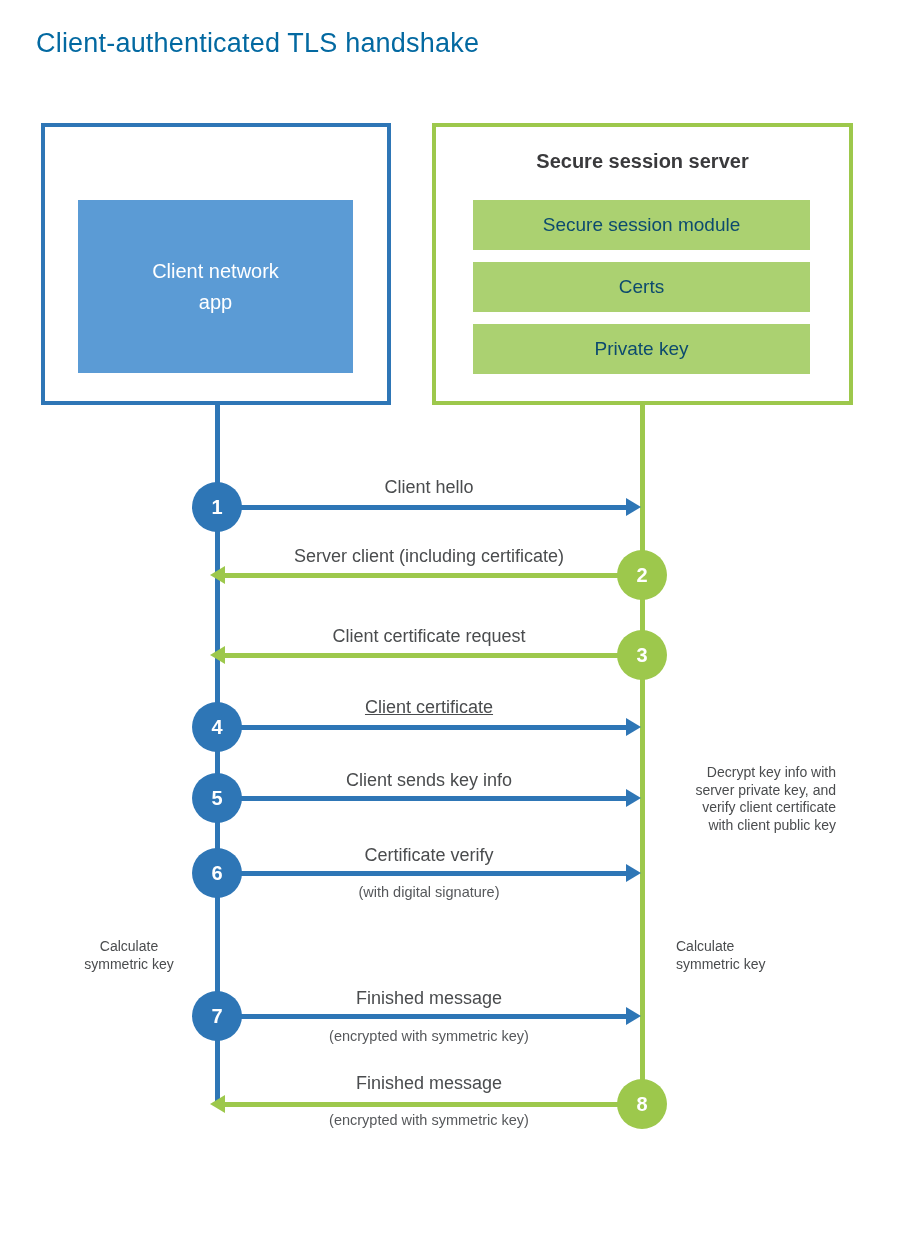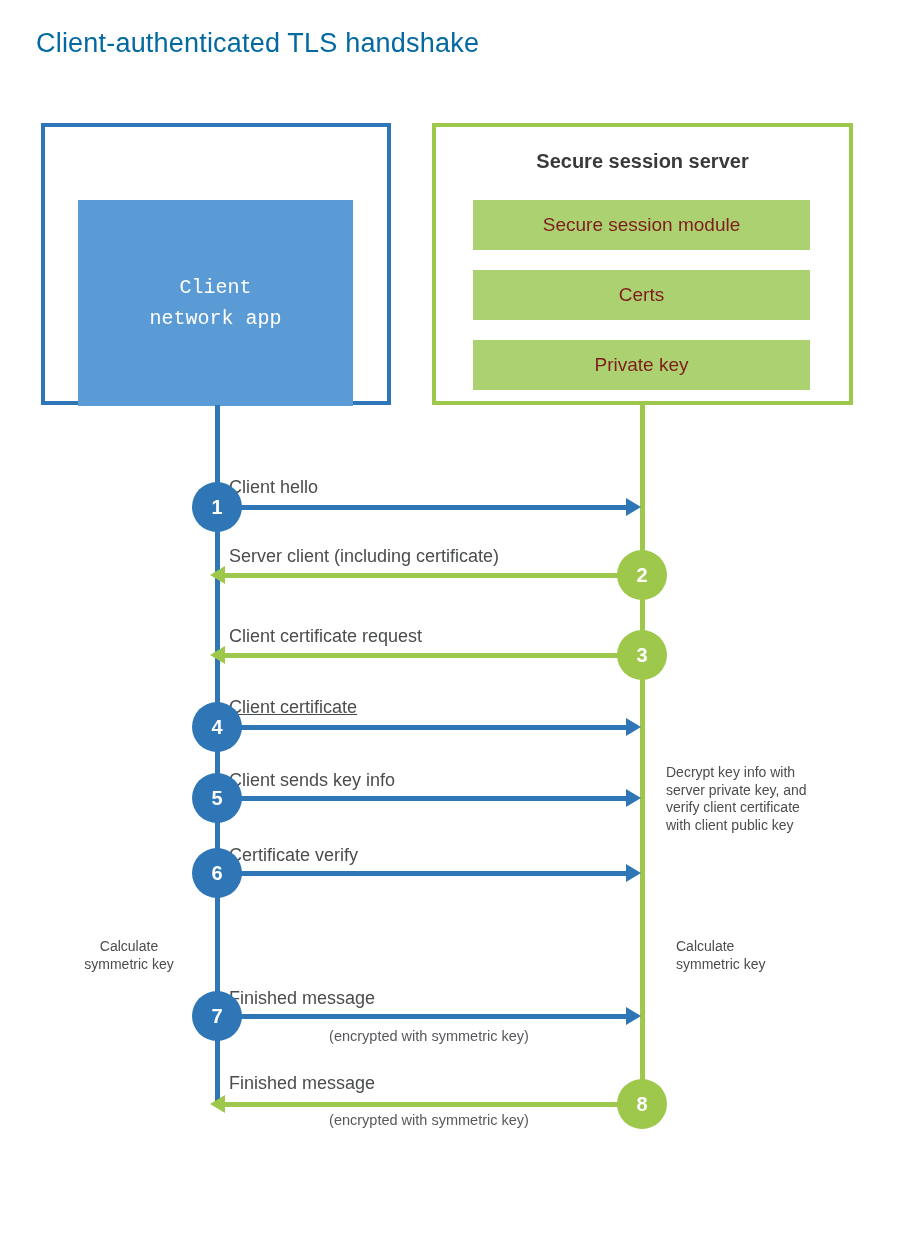--- a/index.html
+++ b/index.html
@@ -14,28 +14,28 @@
 
   
   .entity-box { position:absolute; top:123px; height:282px; background:#fff; box-sizing:border-box; }
   .client-box { left:41px; width:350px; border:4px solid #2e76b6; }
   .server-box { left:432px; width:421px; border:4px solid #9dc84c; }
   .entity-heading {
     position:absolute; top:23px; left:0; width:100%; text-align:center;
     font-weight:bold; font-size:20px; color:#3a3a3c;
   }
   .app-box {
-    position:absolute; left:33px; top:73px; width:275px; height:206px;
+    position:absolute; left:33px; top:73px; width:275px; height:173px;
     background:#5b9bd5; color:#ffffff; font-size:20px; line-height:1.55;
     display:flex; align-items:center; justify-content:center; text-align:center;
-    padding:0 55px; box-sizing:border-box;font-family:Liberation Mono, monospace;
+    padding:0 55px; box-sizing:border-box;
   }
   .server-bars { position:absolute; left:37px; top:73px; width:337px; }
   .bar {
-    height:50px; margin-bottom:20px; background:#abd171; color:#7f1d1d;
+    height:50px; margin-bottom:12px; background:#abd171; color:#0c4a6e;
     font-size:19px; display:flex; align-items:center; justify-content:center;
   }
 
   
   .vline { position:absolute; width:5px; }
   .vline-client { left:215px; top:405px; height:702px; background:#2e76b6; }
   .vline-server { left:640px; top:405px; height:700px; background:#9dc84c; }
 
   
   .circle {
@@ -58,29 +58,29 @@
   .l1{top:505px;} .h1{top:498px;}
   .l2{top:573px;} .h2{top:566px;}
   .l3{top:653px;} .h3{top:646px;}
   .l4{top:725px;} .h4{top:718px;}
   .l5{top:796px;} .h5{top:789px;}
   .l6{top:871px;} .h6{top:864px;}
   .l7{top:1014px;} .h7{top:1007px;}
   .l8{top:1102px;} .h8{top:1095px;}
 
   
-  .msg { position:absolute; left:229px; width:400px; font-size:18px; color:#4a4c4e; }
+  .msg { position:absolute; left:229px; width:400px; text-align:center; font-size:18px; color:#4a4c4e; }
   .m1{top:477px;} .m2{top:546px;} .m3{top:626px;} .m4{top:697px;text-decoration:underline;}
   .m5{top:770px;} .m6{top:845px;} .m7{top:988px;} .m8{top:1073px;}
   .sub { position:absolute; left:229px; width:400px; text-align:center; font-size:14.5px; color:#56585b; }
   .sm5{top:809px;} .sm6{top:884px;} .sm7{top:1028px;} .sm8{top:1112px;}
 
   
   .ann { position:absolute; font-size:14px; line-height:17.5px; color:#4a4c4e; }
-  .ann-decrypt { left:666px; top:764px; width:170px; text-align:left; }
+  .ann-decrypt { left:666px; top:764px; width:170px; text-align:right; }
   .ann-calc-left { left:70px; top:938px; width:118px; text-align:center; }
   .ann-calc-right { left:676px; top:938px; width:120px; text-align:left; }
 </style>
 </head>
 <body>
 
 <div class="diagram">
 
   <div class="page-title">Client-authenticated TLS handshake</div>
 
@@ -121,20 +121,21 @@
   <div class="circle blue c4">4</div>
 
   <div class="aline blue l5"></div>
   <div class="ahead blue h5"></div>
   <div class="msg m5">Client sends key info</div>
   <div class="circle blue c5">5</div>
 
   <div class="aline blue l6"></div>
   <div class="ahead blue h6"></div>
   <div class="msg m6">Certificate verify</div>
+  <div class="sub sm6">(with digital signature)</div>
   <div class="circle blue c6">6</div>
 
   <div class="aline blue l7"></div>
   <div class="ahead blue h7"></div>
   <div class="msg m7">Finished message</div>
   <div class="sub sm7">(encrypted with symmetric key)</div>
   <div class="circle blue c7">7</div>
 
   <div class="aline green l8"></div>
   <div class="ahead green h8"></div>

